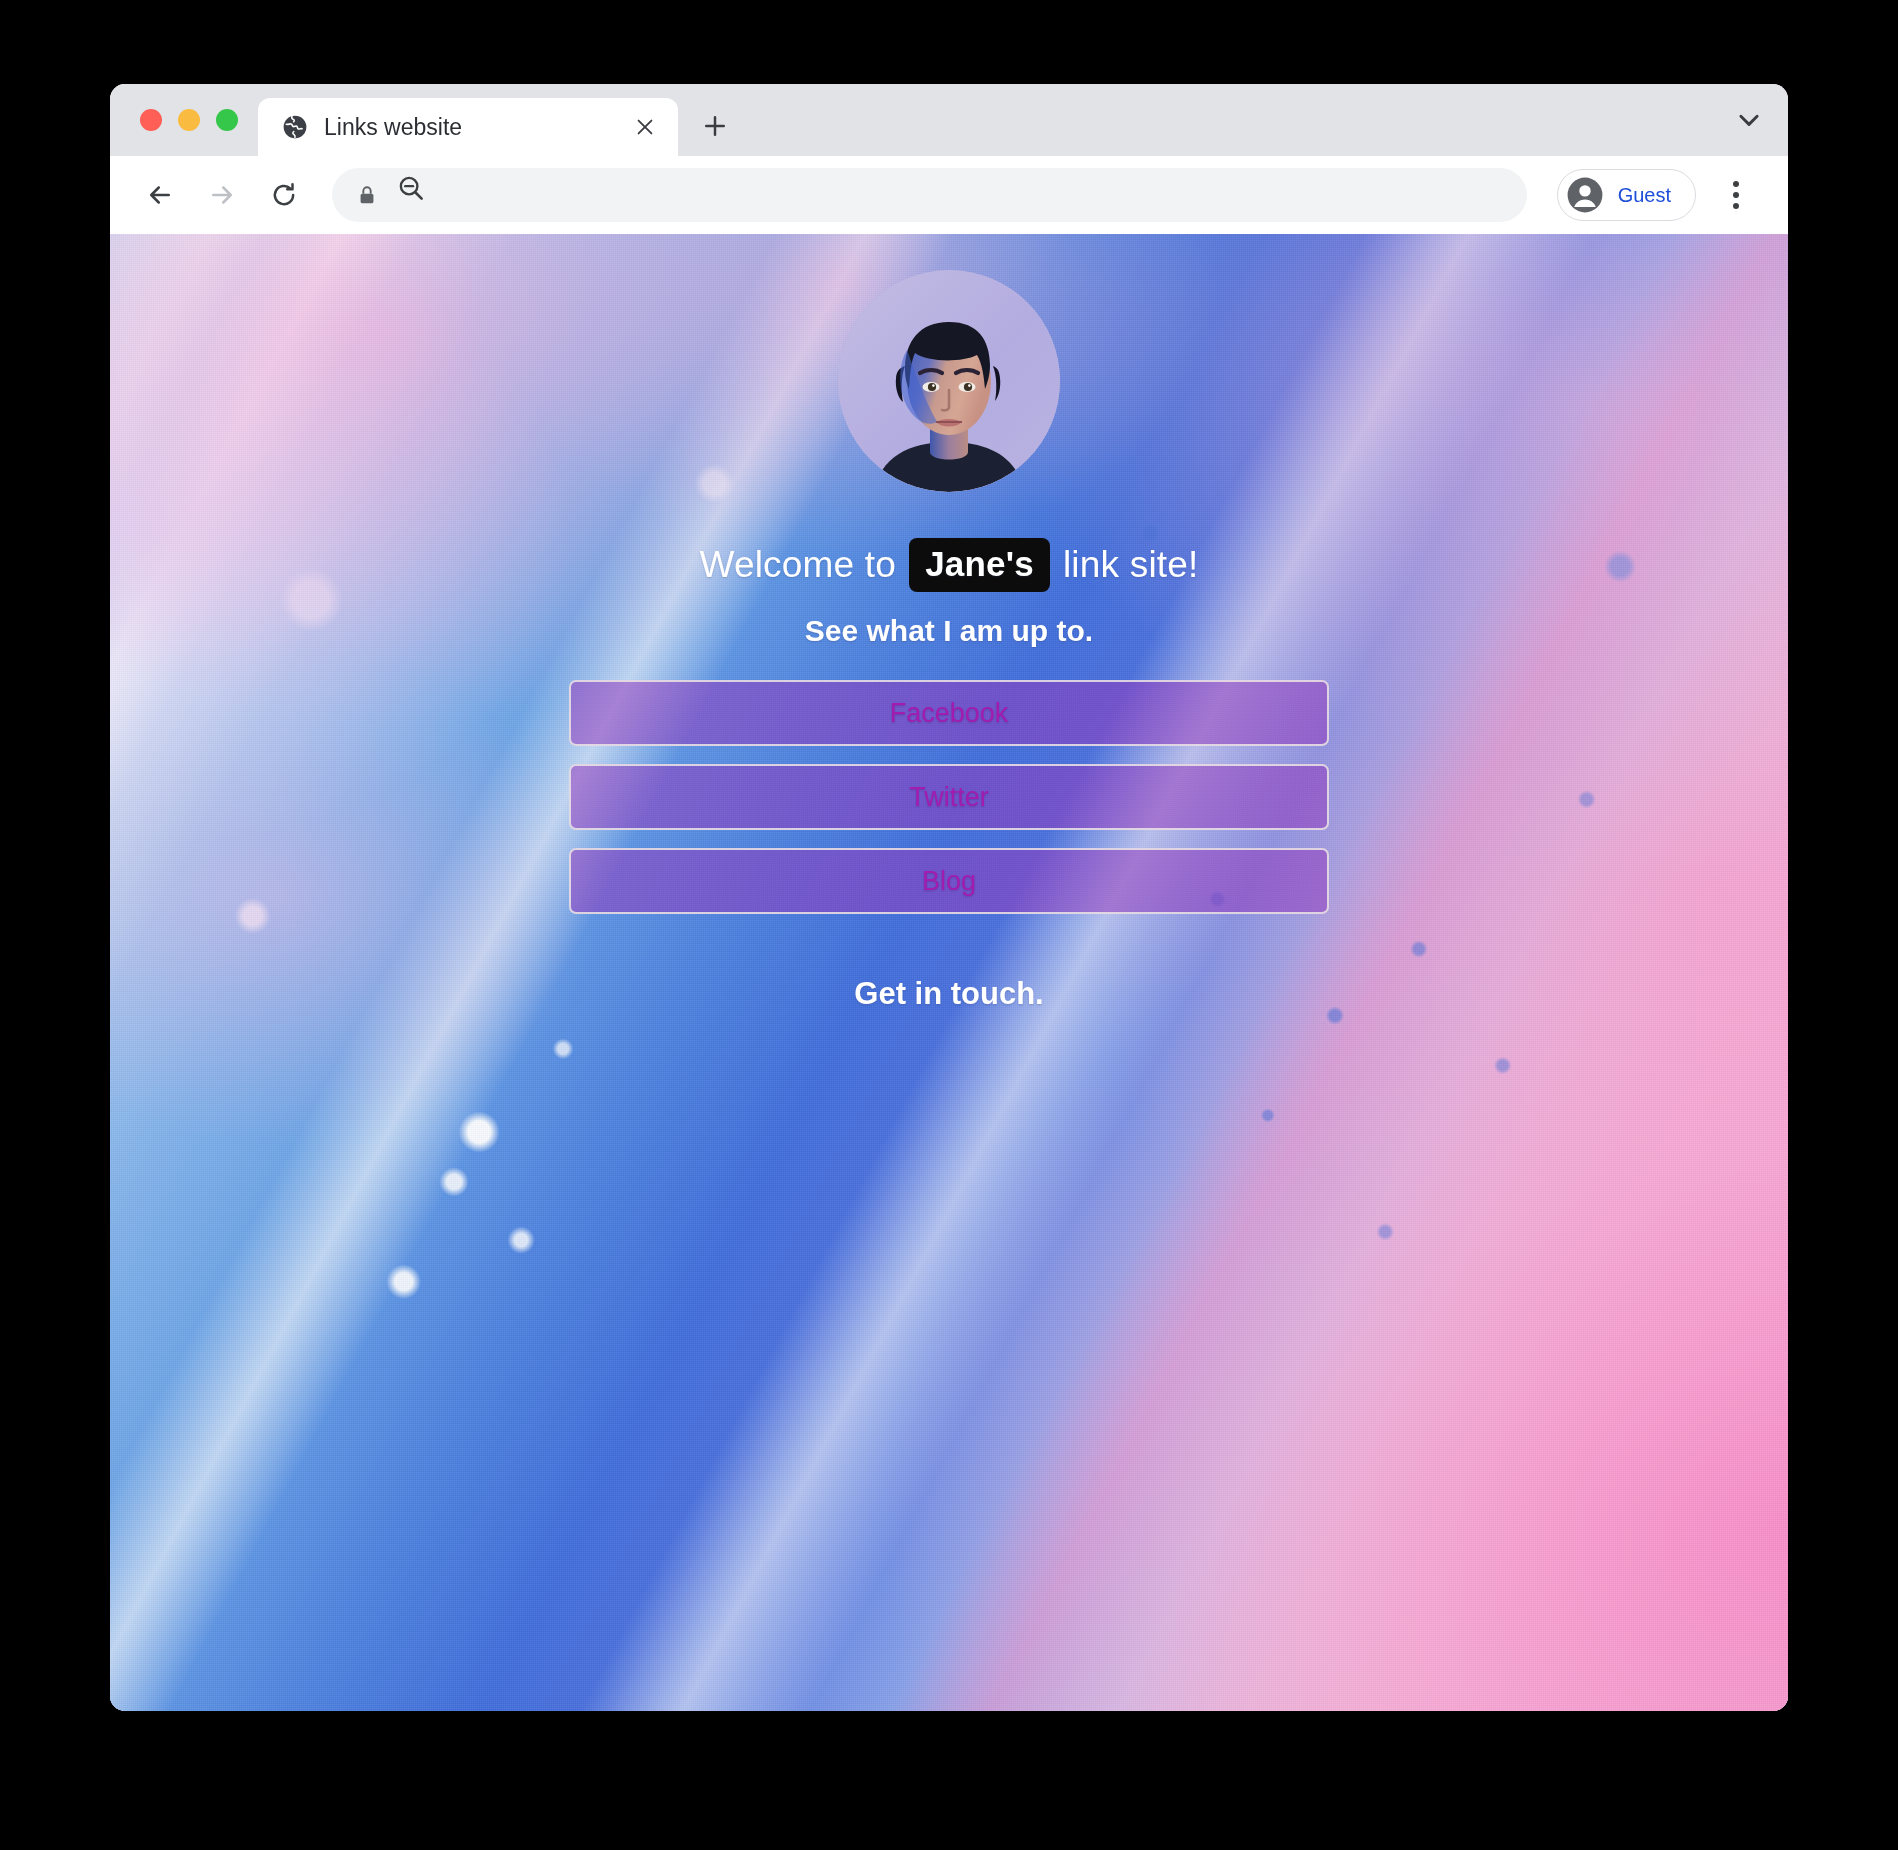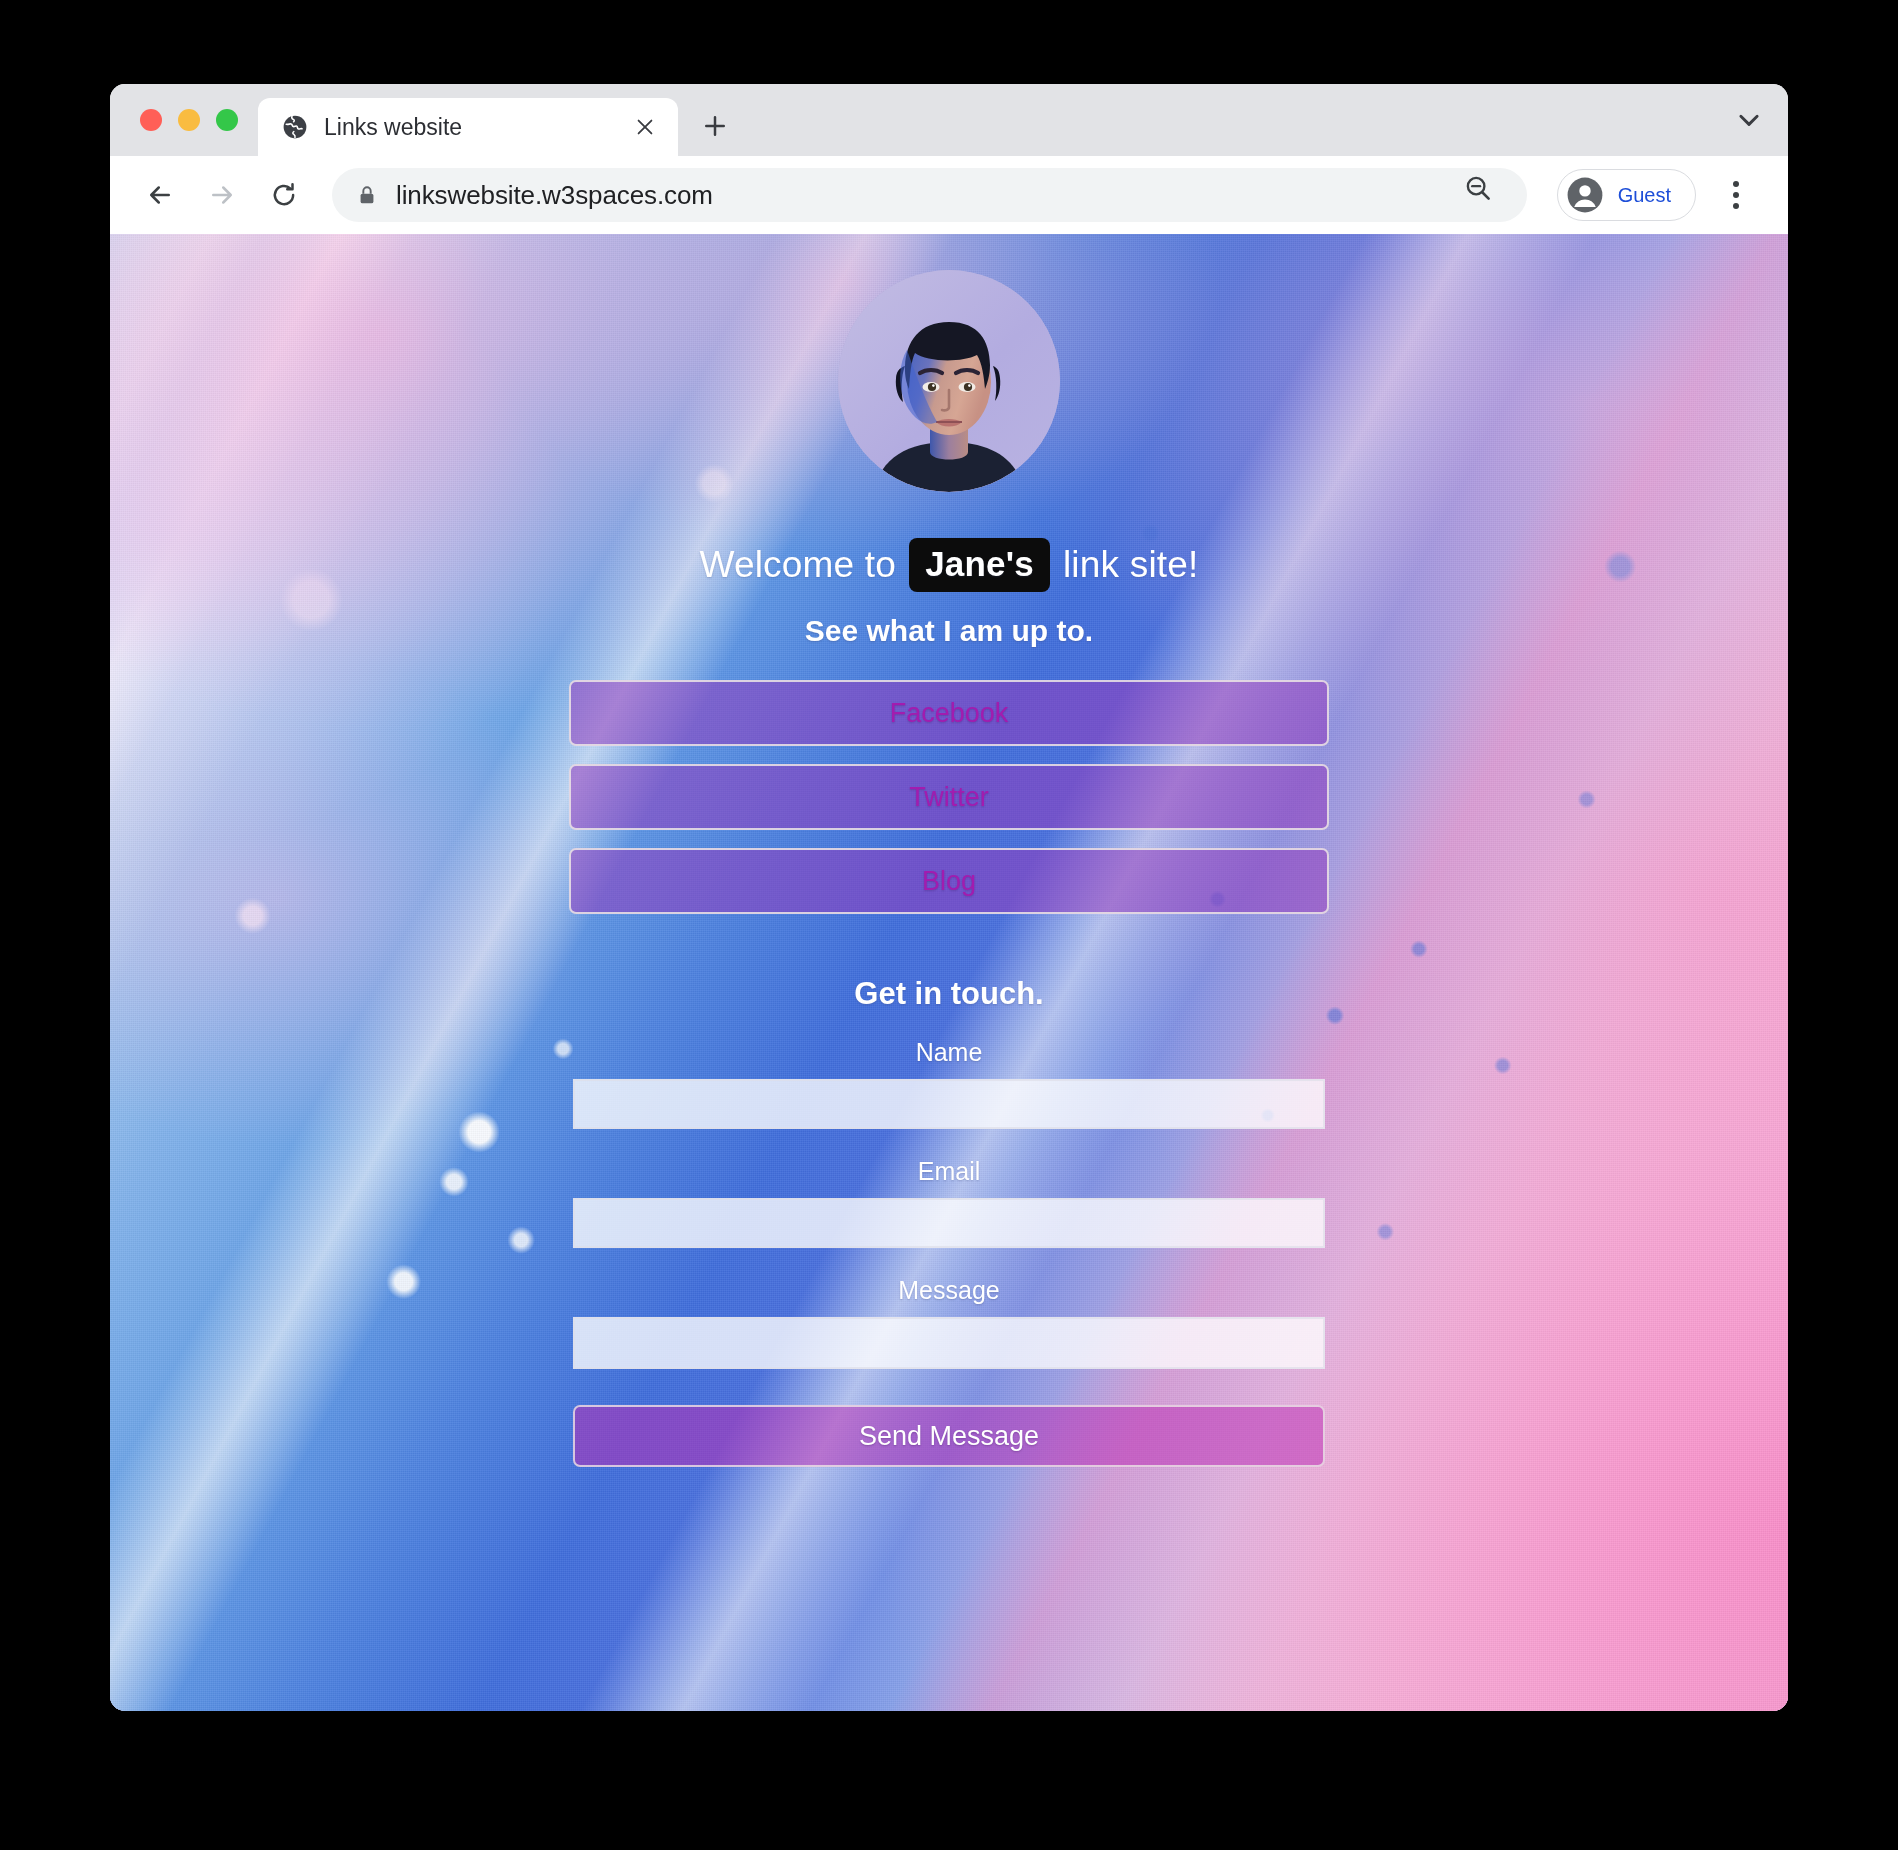--- a/index.html
+++ b/index.html
@@ -418,21 +418,20 @@
       </svg>
     </div>
 
     <div id="omnibox">
       <span id="omnibox-lock-icon">
         <svg viewBox="0 0 24 24" width="22" height="26">
           <rect x="5" y="10.5" width="14" height="10.5" rx="2" fill="#5f6368"></rect>
           <path d="M8 10.5 V7.6 a4 4 0 0 1 8 0 V10.5" stroke="#5f6368" stroke-width="2.1" fill="none"></path>
         </svg>
       </span>
-      <span id="omnibox-url" title="linkswebsite.w3spaces.com">linkswebsite.w3spaces.com</span>
       <span id="zoom-out-icon">
         <svg viewBox="0 0 24 24" width="30" height="30">
           <circle cx="10.5" cy="10.5" r="6.6" stroke="#3c4043" stroke-width="1.9" fill="none"></circle>
           <path d="M7.4 10.5 H13.6" stroke="#3c4043" stroke-width="1.9" stroke-linecap="round"></path>
           <path d="M15.4 15.4 L20.5 20.5" stroke="#3c4043" stroke-width="2.1" stroke-linecap="round"></path>
         </svg>
       </span>
     </div>
 
     <div id="profile-chip">
@@ -526,28 +525,16 @@
       <div id="tagline">See what I am up to.</div>
 
       <div id="link-buttons">
         <a class="link-button" href="#">Facebook</a>
         <a class="link-button" href="#">Twitter</a>
         <a class="link-button" href="#">Blog</a>
       </div>
 
       <div id="contact-heading">Get in touch.</div>
 
-      <form id="contact-form">
-        <label class="field-label">Name</label>
-        <input class="field-input" type="text" value="" style="">
-
-        <label class="field-label">Email</label>
-        <input class="field-input" type="text" value="" style="">
-
-        <label class="field-label">Message</label>
-        <textarea class="field-input textarea" style=""></textarea>
-
-        <button id="send-message-button" type="submit">Send Message</button>
-      </form>
 
     </div>
   </div>
 </div>
 
 </body></html>

